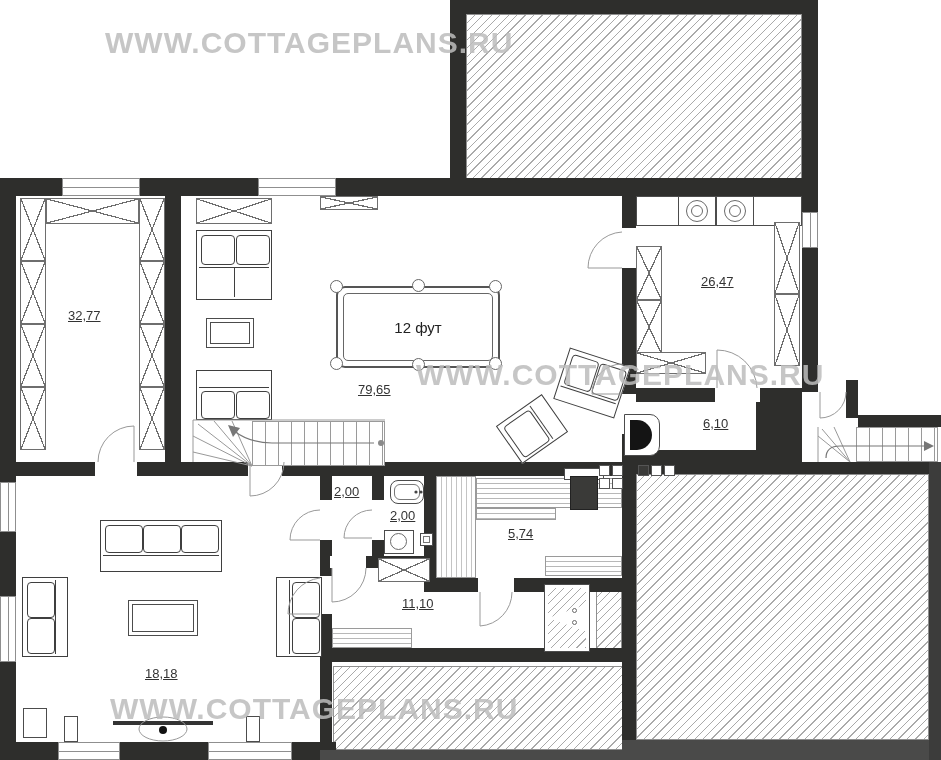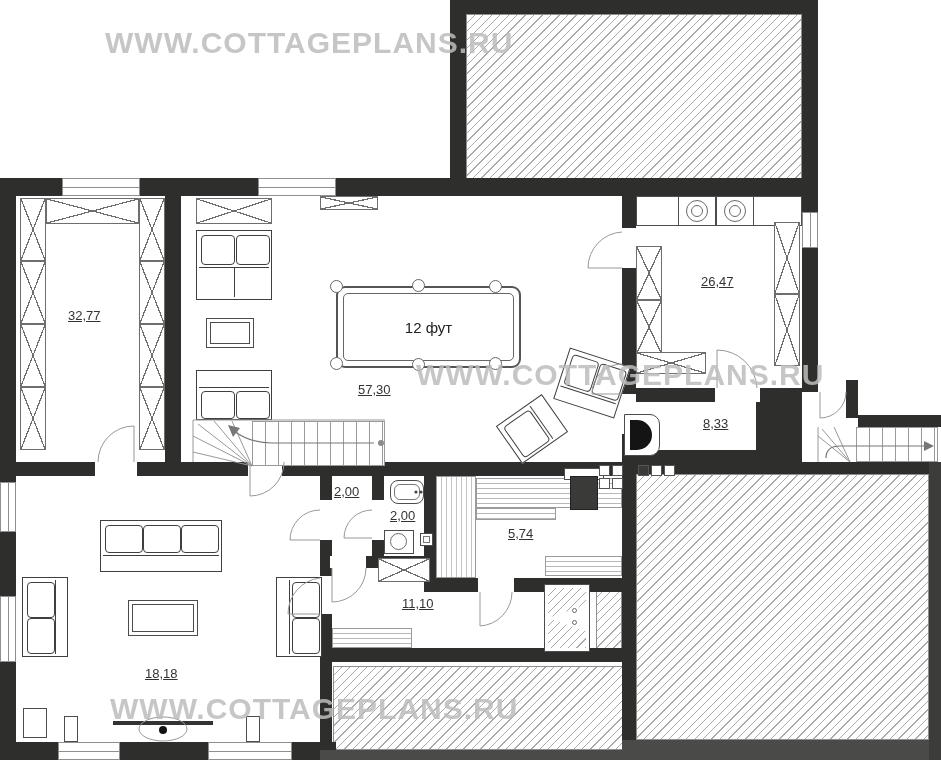--- a/index.html
+++ b/index.html
@@ -130,21 +130,21 @@
     <div class="pillow" style="left:39px;top:4px;width:32px;height:28px"></div>
     <div class="seatlineH" style="top:36px"></div>
       <div class="seatlineV" style="left:37px;top:36px"></div>
   </div>
   <div class="furn2" style="left:206px;top:318px;width:48px;height:30px"></div>
   <div class="sofa" style="left:196px;top:370px;width:76px;height:50px">
     <div class="pillow" style="left:4px;top:20px;width:32px;height:26px"></div>
     <div class="pillow" style="left:39px;top:20px;width:32px;height:26px"></div>
     <div class="seatlineH" style="top:16px"></div>
   </div>
-  <div class="bill" style="left:336px;top:286px;width:185px;height:82px">
+  <div class="bill" style="left:336px;top:286px;width:164px;height:82px">
     <div class="inner"></div>
     <span class="cap">12 фут</span>
   </div>
   <div class="pocket" style="left:330px;top:280px"></div>
   <div class="pocket" style="left:412px;top:279px"></div>
   <div class="pocket" style="left:489px;top:280px"></div>
   <div class="pocket" style="left:330px;top:357px"></div>
   <div class="pocket" style="left:412px;top:358px"></div>
   <div class="pocket" style="left:489px;top:357px"></div>
   <div class="sofa" style="left:504px;top:406px;width:56px;height:46px;transform:rotate(-35deg)">
@@ -254,23 +254,23 @@
       <path d="M826 458 Q826 446 840 446 H926"></path>
     </g>
     <polygon points="228,425 240,428 233,437" fill="#777"></polygon>
     <polygon points="934,446 924,441 924,451" fill="#777"></polygon>
     <circle cx="381" cy="443" r="3" fill="#8a8a8a"></circle>
     <circle cx="416" cy="492" r="1.6" fill="#444"></circle>
     <circle cx="421" cy="492" r="1.6" fill="#444"></circle>
   </svg>
 
   <div class="lbl" style="left:68px;top:308px">32,77</div>
-  <div class="lbl" style="left:358px;top:382px">57,30</div>
+  <div class="lbl" style="left:358px;top:382px">79,65</div>
   <div class="lbl" style="left:701px;top:274px">26,47</div>
-  <div class="lbl" style="left:703px;top:416px">8,33</div>
+  <div class="lbl" style="left:703px;top:416px">6,10</div>
   <div class="lbl" style="left:334px;top:484px">2,00</div>
   <div class="lbl" style="left:390px;top:508px">2,00</div>
   <div class="lbl" style="left:508px;top:526px">5,74</div>
   <div class="lbl" style="left:402px;top:596px">11,10</div>
   <div class="lbl" style="left:145px;top:666px">18,18</div>
 
   <div class="wm" style="left:105px;top:26px;font-size:30px">WWW.COTTAGEPLANS.RU</div>
   <div class="wm" style="left:416px;top:358px;font-size:30px">WWW.COTTAGEPLANS.RU</div>
   <div class="wm" style="left:110px;top:692px;font-size:30px">WWW.COTTAGEPLANS.RU</div>
 

